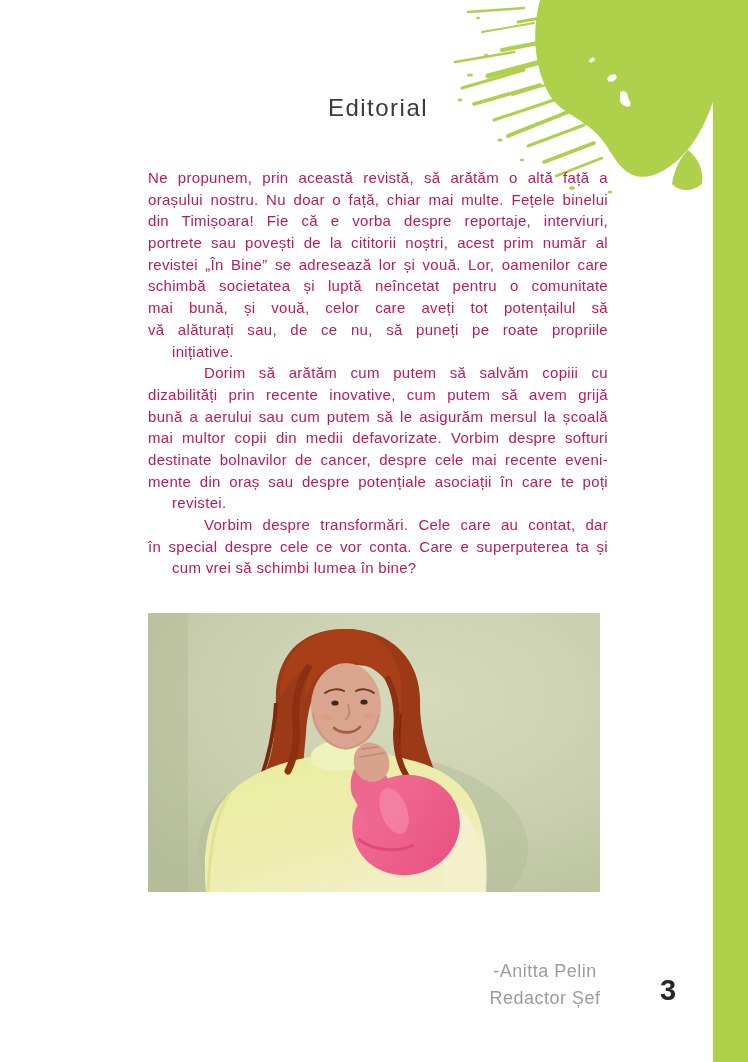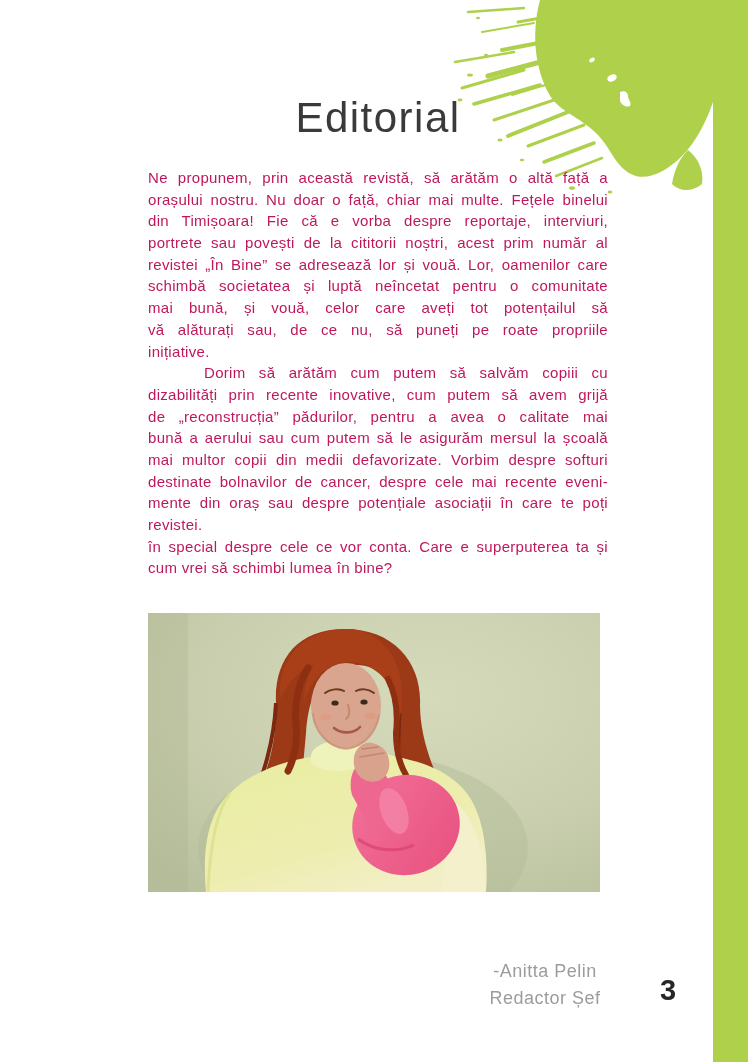--- a/index.html
+++ b/index.html
@@ -8,32 +8,32 @@
     background:#ffffff; overflow:hidden;
     font-family:"Liberation Sans", sans-serif;
   }
   .green-bar {
     position:absolute; top:0; right:0; width:35px; height:1062px;
     background:#aed04b;
   }
   .splatter { position:absolute; left:452px; top:0; width:261px; height:205px; }
   .page-title {
     position:absolute; left:148px; top:94px; width:460px;
-    text-align:center; font-size:42px; letter-spacing:1.5px;
+    text-align:center; font-size:24px; letter-spacing:1.5px;
     color:#3a3a3a; font-weight:500;
   }
   .article {
     position:absolute; left:148px; top:167px; width:460px;
     font-size:15px; color:#be185d; letter-spacing:0.3px;
   }
   .line {
     height:21.7px; line-height:21.7px; overflow:hidden;
     text-align:justify; text-align-last:justify;
   }
-  .line.last { text-align-last:left; }
+  .line.last { text-align-last:left;margin-left:24px; }
   .line.indent { text-indent:56px; }
   .photo-frame {
     position:absolute; left:148px; top:613px; width:452px; height:279px;
     overflow:hidden;
   }
   .photo-frame svg { display:block; }
   .signature {
     position:absolute; left:428px; top:958px; width:234px;
     text-align:center; font-size:18px; line-height:27px;
     color:#9c9c9c; letter-spacing:0.5px;
@@ -95,26 +95,26 @@
     <div class="line">orașului nostru. Nu doar o față, chiar mai multe. Fețele binelui</div>
     <div class="line">din Timișoara! Fie că e vorba despre reportaje, interviuri,</div>
     <div class="line">portrete sau povești de la cititorii noștri, acest prim număr al</div>
     <div class="line">revistei „În Bine” se adresează lor și vouă. Lor, oamenilor care</div>
     <div class="line">schimbă societatea și luptă neîncetat pentru o comunitate</div>
     <div class="line">mai bună, și vouă, celor care aveți tot potențailul să</div>
     <div class="line">vă alăturați sau, de ce nu, să puneți pe roate propriile</div>
     <div class="line last">inițiative.</div>
     <div class="line indent">Dorim să arătăm cum putem să salvăm copiii cu</div>
     <div class="line">dizabilități prin recente inovative, cum putem să avem grijă</div>
-    <div class="line">de „reconstrucția” pădurilor, pentru a avea o calitate mai</div>
     <div class="line">bună a aerului sau cum putem să le asigurăm mersul la școală</div>
     <div class="line">mai multor copii din medii defavorizate. Vorbim despre softuri</div>
     <div class="line">destinate bolnavilor de cancer, despre cele mai recente eveni-</div>
     <div class="line">mente din oraș sau despre potențiale asociații în care te poți</div>
     <div class="line last">revistei.</div>
+    <div class="line indent">Vorbim despre transformări. Cele care au contat, dar</div>
     <div class="line">în special despre cele ce vor conta. Care e superputerea ta și</div>
     <div class="line last">cum vrei să schimbi lumea în bine?</div>
   </div>
 
 <div class="photo-frame">
   <svg width="452" height="279" viewBox="0 0 452 279" xmlns="http://www.w3.org/2000/svg" aria-hidden="true">
     <defs>
       <radialGradient id="wallGrad" cx="62%" cy="30%" r="85%">
         <stop offset="0%" stop-color="#d5dabb"></stop>
         <stop offset="60%" stop-color="#c9cfae"></stop>

